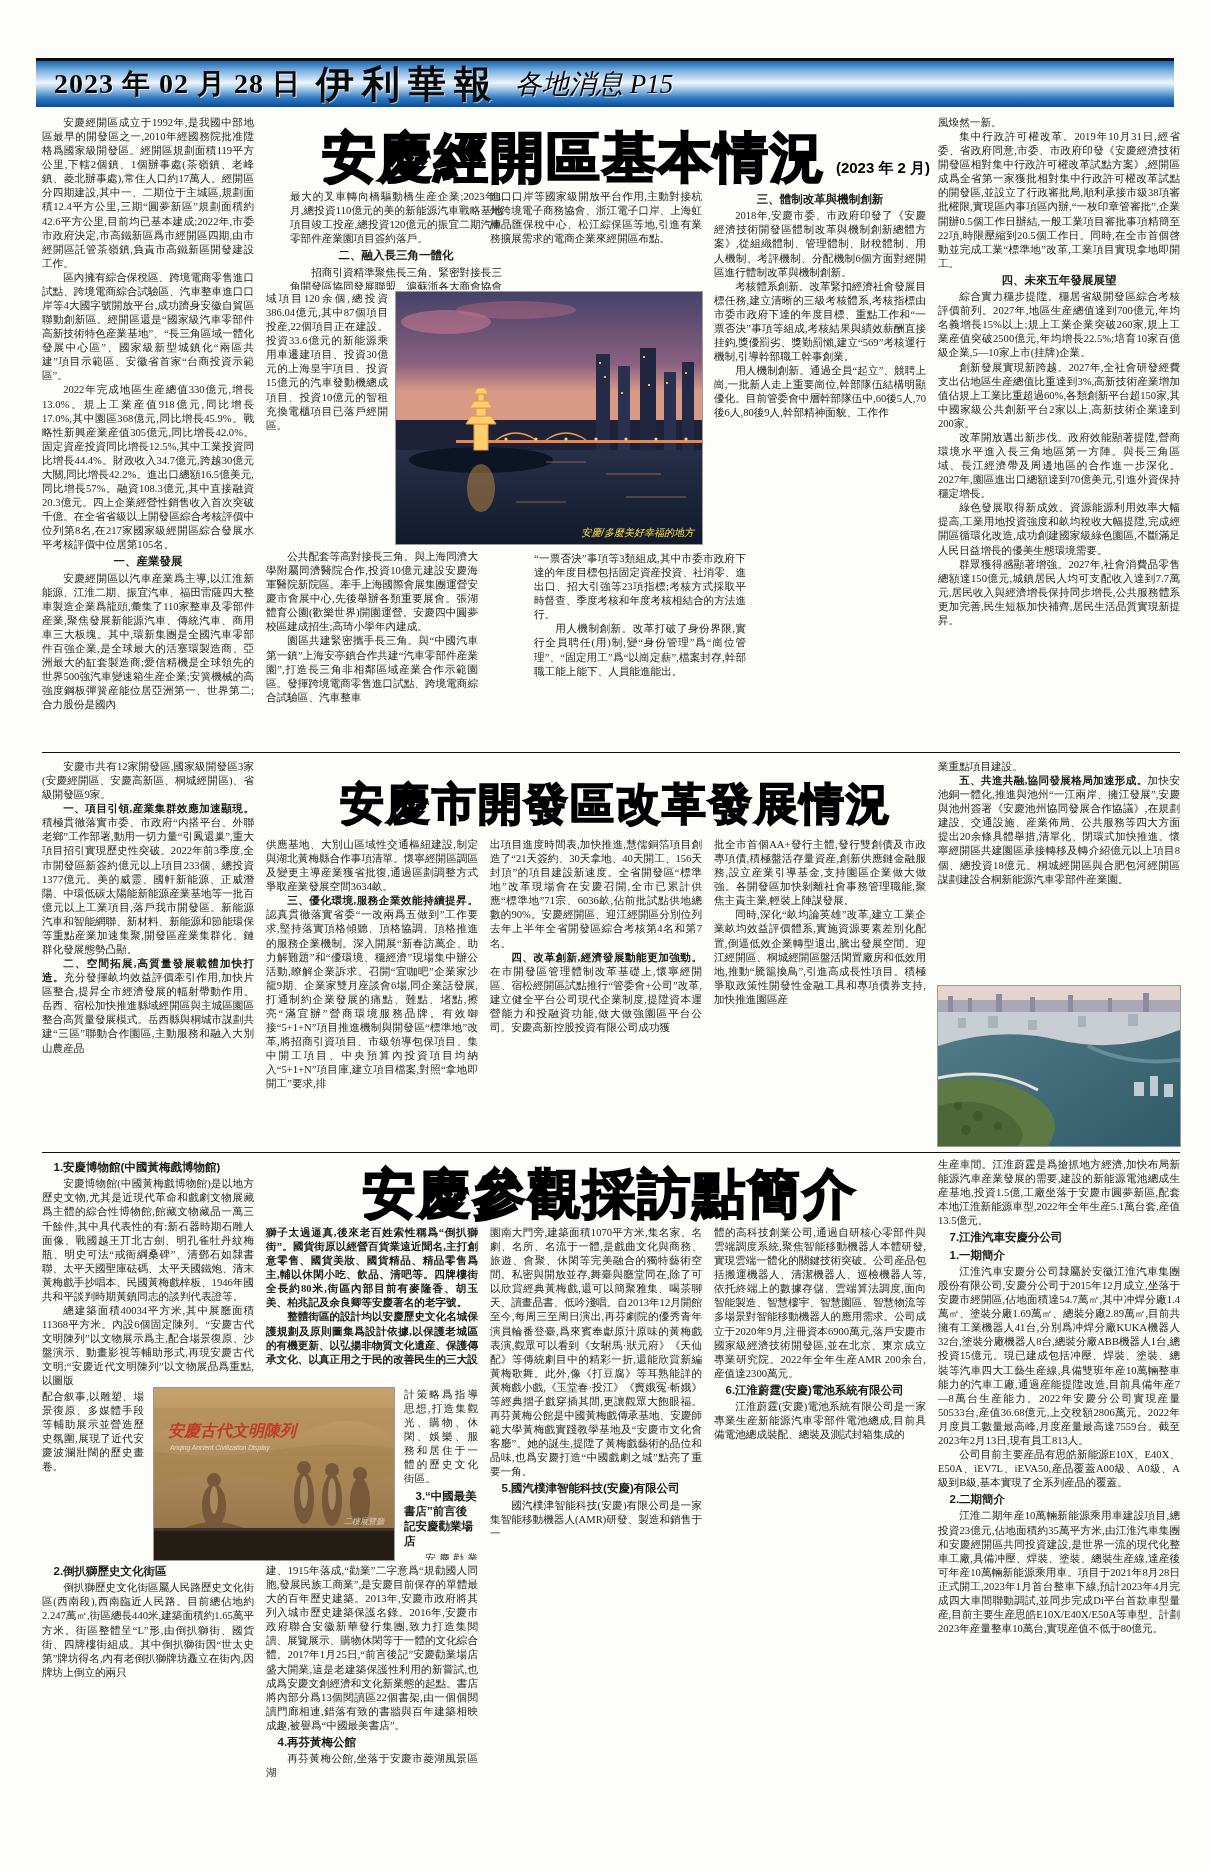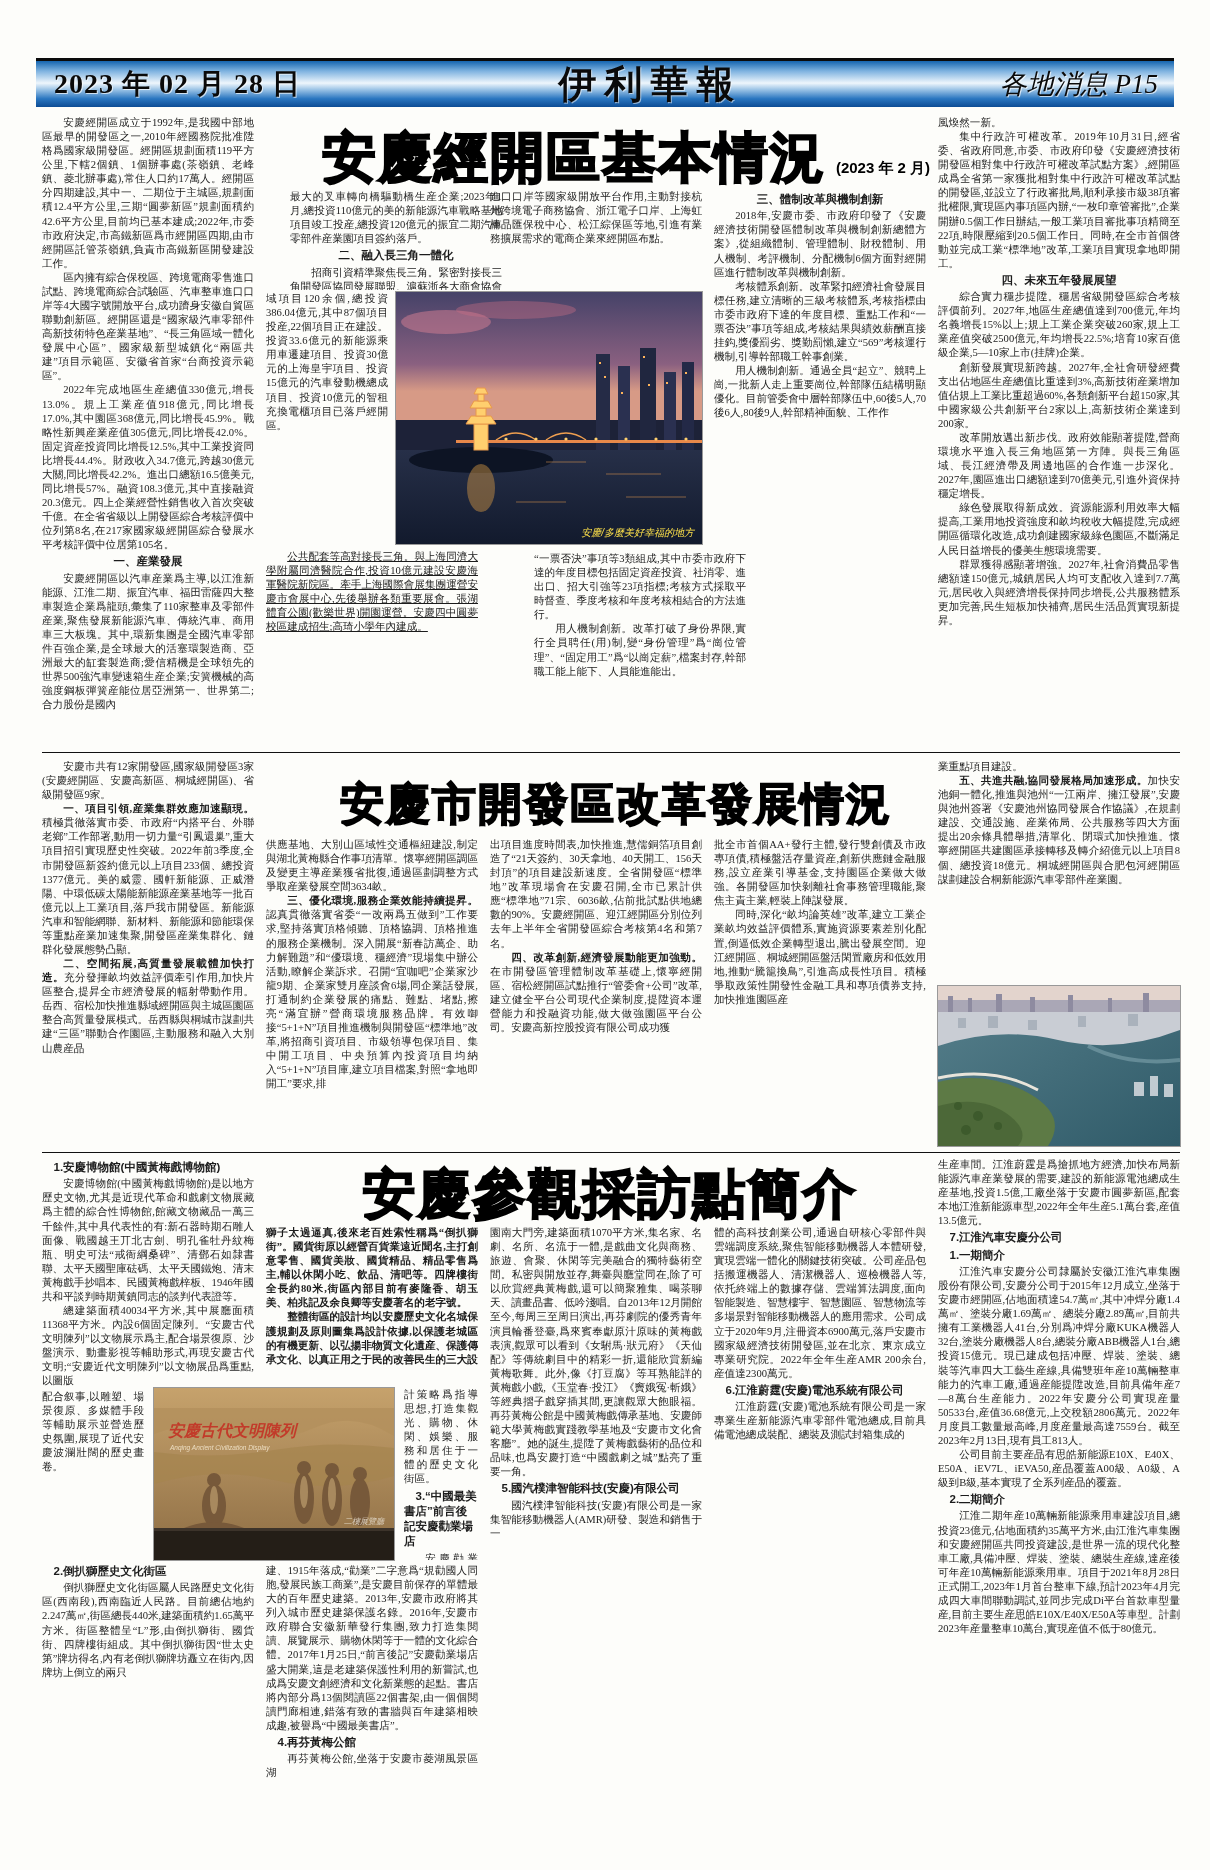--- a/index.html
+++ b/index.html
@@ -1,21 +1,21 @@
 <!DOCTYPE html>
 <html><head>
 <meta charset="utf-8">
 <style>
   html,body{margin:0;padding:0;background:#e8e8e4;}
   #page{position:relative;width:1210px;height:1870px;background:#fdfdfa;margin:0 auto;overflow:hidden;
         font-family:"Liberation Serif","DejaVu Serif",serif;color:#1c1c1c;}
   
   #topbar{position:absolute;left:36px;top:58px;width:1138px;height:46px;
     background:linear-gradient(180deg,#1565b0 0%,#7fb3e0 22%,#eef6fc 48%,#9cc4e6 62%,#2a76c0 82%,#0d4c94 100%);
-    border-top:3px solid #0b0b0b;display:flex;align-items:center;justify-content:space-between;gap:15px;}
+    border-top:3px solid #0b0b0b;display:flex;align-items:center;gap:15px;}
   .hdr-date{font-size:28px;font-weight:bold;padding-left:18px;letter-spacing:1px;color:#0a0a0a;
     text-shadow:1px 1px 0 #ffffffaa;}
   .hdr-title{font-size:38px;font-weight:900;letter-spacing:8px;color:#0a0a0a;
     font-family:"Liberation Sans","DejaVu Sans",sans-serif;text-shadow:1px 1px 0 #ffffff88;}
   .hdr-section{font-size:27px;font-weight:normal;font-style:italic;padding-right:16px;color:#0a0a0a;
     text-shadow:1px 1px 0 #ffffffaa;}
   
   .headline{position:absolute;display:flex;align-items:flex-end;justify-content:center;
     font-family:"Liberation Sans","DejaVu Sans",sans-serif;font-weight:900;color:#000;}
   .headline .t1{font-size:54px;letter-spacing:2px;line-height:1;-webkit-text-stroke:2px #000;}
@@ -58,22 +58,23 @@
       <p>安慶經開區以汽車産業爲主導,以江淮新能源、江淮二期、振宜汽車、福田雷薩四大整車製造企業爲龍頭,彙集了110家整車及零部件産業,聚焦發展新能源汽車、傳統汽車、商用車三大板塊。其中,環新集團是全國汽車零部件百強企業,是全球最大的活塞環製造商、亞洲最大的缸套製造商;愛信精機是全球領先的世界500強汽車變速箱生産企業;安簧機械的高強度鋼板彈簧産能位居亞洲第一、世界第二;合力股份是國內</p>
     </div>
   <div class="col" style="left:266px;top:190px;width:212px;height:100px;margin-left:24px;">
       <p class="ni">最大的叉車轉向橋驅動橋生産企業;2023年1月,總投資110億元的美的新能源汽車戰略基地項目竣工投産,總投資120億元的振宜二期汽車零部件産業園項目簽約落戶。</p>
       <h4>二、融入長三角一體化</h4>
       <p>招商引資精準聚焦長三角。緊密對接長三角開發區協同發展聯盟、滬蘇浙各大商會協會和重點園區,截至2022年年底,共招引長三角區</p>
     </div>
   <div class="col" style="left:266px;top:292px;width:122px;height:254px;">
       <p class="ni">域項目120余個,總投資386.04億元,其中87個項目投産,22個項目正在建設。投資33.6億元的新能源乘用車遷建項目、投資30億元的上海皇宇項目、投資15億元的汽車發動機總成項目、投資10億元的智租充換電櫃項目已落戶經開區。</p>
     </div>
-  <div class="col" style="left:266px;top:550px;width:212px;height:198px;text-decoration:underline;">
+  <div class="col" style="left:266px;top:550px;width:212px;height:198px;">
       <p>公共配套等高對接長三角。與上海同濟大學附屬同濟醫院合作,投資10億元建設安慶海軍醫院新院區。牽手上海國際會展集團運營安慶市會展中心,先後舉辦各類重要展會。張湖體育公園(歡樂世界)開園運營。安慶四中圓夢校區建成招生;高琦小學年內建成。</p>
+      <p>園區共建緊密攜手長三角。與“中國汽車第一鎮”上海安亭鎮合作共建“汽車零部件産業園”,打造長三角非相鄰區域産業合作示範園區。發揮跨境電商零售進口試點、跨境電商綜合試驗區、汽車整車</p>
     </div>
   <div class="col" style="left:490px;top:190px;width:212px;height:98px;">
       <p class="ni">進口口岸等國家級開放平台作用,主動對接杭州跨境電子商務協會、浙江電子口岸、上海虹橋品匯保稅中心、松江綜保區等地,引進有業務擴展需求的電商企業來經開區布點。</p>
     </div>
   <div class="col" style="left:490px;top:552px;width:212px;height:196px;margin-left:44px;">
       <p class="ni">“一票否決”事項等3類組成,其中市委市政府下達的年度目標包括固定資産投資、社消零、進出口、招大引強等23項指標;考核方式採取平時督查、季度考核和年度考核相結合的方法進行。</p>
       <p>用人機制創新。改革打破了身份界限,實行全員聘任(用)制,變“身份管理”爲“崗位管理”、“固定用工”爲“以崗定薪”,檔案封存,幹部職工能上能下、人員能進能出。</p>
     </div>
   <div class="col" style="left:714px;top:190px;width:212px;height:558px;">
       <h4>三、體制改革與機制創新</h4>

